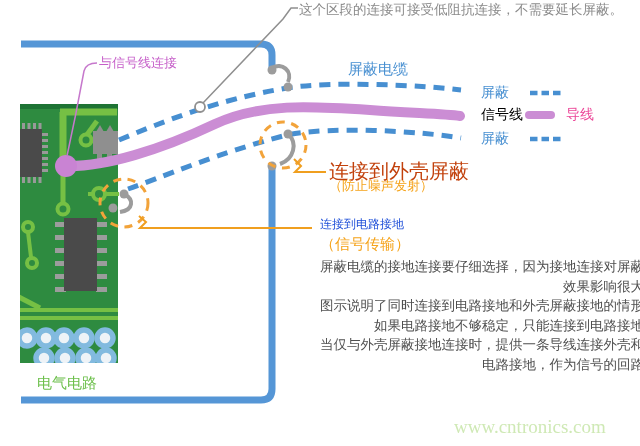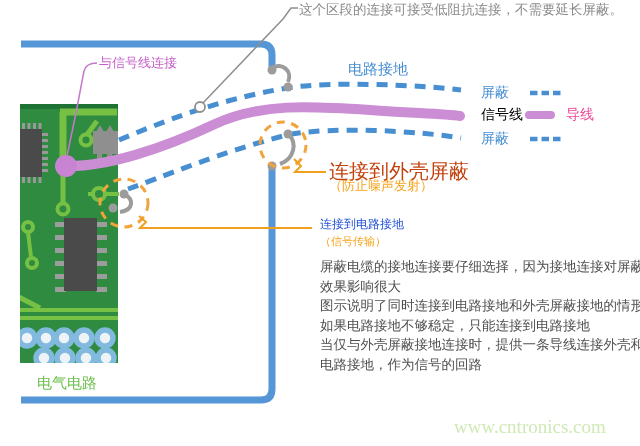--- a/index.html
+++ b/index.html
@@ -1,32 +1,33 @@
 <!DOCTYPE html>
 <html><head>
 <meta charset="utf-8">
 <style>
   html,body{margin:0;padding:0;background:#ffffff;}
   #stage{
     position:relative;width:640px;height:446px;background:#ffffff;overflow:hidden;
     font-family:"Liberation Sans","DejaVu Sans",sans-serif;
+    text-align:right;
   }
   #stage svg{position:absolute;left:0;top:0;}
   .txt{position:absolute;white-space:nowrap;line-height:1.2;}
   .note-top{left:299px;top:2px;font-size:13.5px;color:#8a8a8a;}
   .signal-connect{left:99px;top:55px;font-size:13px;color:#c65fc9;}
   .cable-label{left:348px;top:60px;font-size:15px;color:#478fd1;}
   .lg-shield-top{left:481px;top:84px;font-size:14px;color:#478fd1;}
   .lg-signal{left:481px;top:106px;font-size:14px;color:#000000;}
   .lg-wire{left:566px;top:106px;font-size:14px;color:#ec4899;}
   .lg-shield-bot{left:481px;top:130px;font-size:14px;color:#478fd1;}
   .case-shield-1{left:329px;top:159px;font-size:20px;color:#c2410c;}
   .case-shield-2{left:329px;top:178px;font-size:13px;color:#f5a31a;}
   .circuit-gnd-1{left:320px;top:217px;font-size:12px;color:#1d4ed8;}
-  .circuit-gnd-2{left:320px;top:235px;font-size:11px;color:#f5a31a;}
+  .circuit-gnd-2{left:320px;top:235px;font-size:15px;color:#f5a31a;}
   .paragraph{left:320px;top:257px;font-size:13.5px;color:#4f4f4f;line-height:19.5px;}
   .paragraph div{white-space:nowrap;}
   .electric-circuit{left:37px;top:366px;font-size:15px;color:#6bbf4a;margin-top:8px;}
   .shield-cover{left:8px;top:408px;font-size:15px;color:#478fd1;margin-top:40px;}
   .watermark{left:454px;top:416px;font-size:19px;color:#cfe9b5;font-family:Liberation Serif, serif;}
 </style>
 </head>
 <body>
 
 <div id="stage">
@@ -153,21 +154,21 @@
 
     <g>
       <path d="M530,93 H562" stroke="#478fd1" stroke-width="4.5" stroke-dasharray="7.5 4"></path>
       <path d="M529,115 H551" stroke="#cb8dd4" stroke-width="8" stroke-linecap="round"></path>
       <path d="M530,139 H562" stroke="#478fd1" stroke-width="4.5" stroke-dasharray="7.5 4"></path>
     </g>
   </svg>
 
   <span class="txt note-top">这个区段的连接可接受低阻抗连接，不需要延长屏蔽。</span>
   <span class="txt signal-connect">与信号线连接</span>
-  <span class="txt cable-label">电路接地</span>
+  <span class="txt cable-label">屏蔽电缆</span>
 
   <span class="txt lg-shield-top">屏蔽</span>
   <span class="txt lg-signal">信号线</span>
   <span class="txt lg-wire">导线</span>
   <span class="txt lg-shield-bot">屏蔽</span>
 
   <span class="txt case-shield-1">连接到外壳屏蔽</span>
   <span class="txt case-shield-2">（防止噪声发射）</span>
   <span class="txt circuit-gnd-1">连接到电路接地</span>
   <span class="txt circuit-gnd-2">（信号传输）</span>

